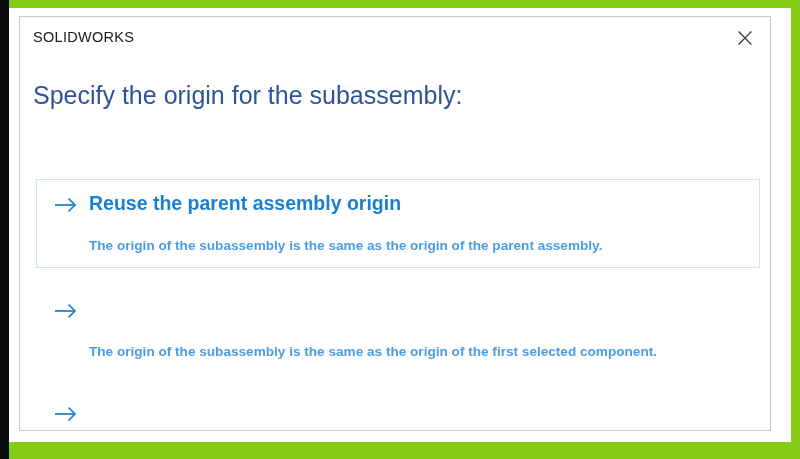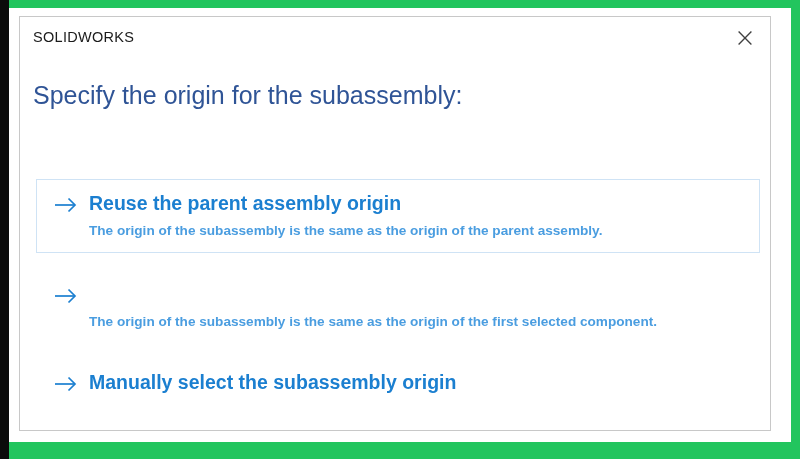--- a/index.html
+++ b/index.html
@@ -13,21 +13,21 @@
     background: #000000;
     font-family: "Liberation Sans", sans-serif;
     -webkit-font-smoothing: antialiased;
   }
 
   
   #screen {
     position: relative;
     width: 800px;
     height: 459px;
-    background: #22c55e;
+    background: #84cc16;
     box-sizing: border-box;
   }
 
   
   .matte-left {
     position: absolute;
     left: 0;
     top: 0;
     width: 9px;
     height: 459px;
@@ -133,21 +133,21 @@
   .arrow-icon svg { display: block; }
 
   .option-title {
     font-size: 19.5px;
     line-height: 24px;
     color: #1b7fd0;
     white-space: nowrap;
   }
   .option-desc {
     margin-left: 36px;
-    margin-top: 3px;
+    margin-top: 18px;
     font-size: 13.6px;
     line-height: 19px;
     color: #4a9de0;
     max-width: 640px;
   }
 
   .spacer-a { height: 17px; }
   .spacer-b { height: 14px; }
 </style>
 </head>
@@ -208,20 +208,19 @@
         <div class="spacer-b"></div>
 
         <div class="option">
           <div class="option-head">
             <span class="arrow-icon">
               <svg width="26" height="26" viewBox="0 0 26 26" aria-hidden="true">
                 <path d="M2 13 H22" stroke="#1b7fd0" stroke-width="1.7" fill="none"></path>
                 <path d="M15.5 6.5 L22 13 L15.5 19.5" stroke="#1b7fd0" stroke-width="1.7" fill="none" stroke-linecap="butt" stroke-linejoin="miter"></path>
               </svg>
             </span>
-            <span class="option-title">Manually select the subassembly origin</span>
           </div>
         </div>
 
       </div>
     </div>
   </div>
 </div>
 
 </body></html>

